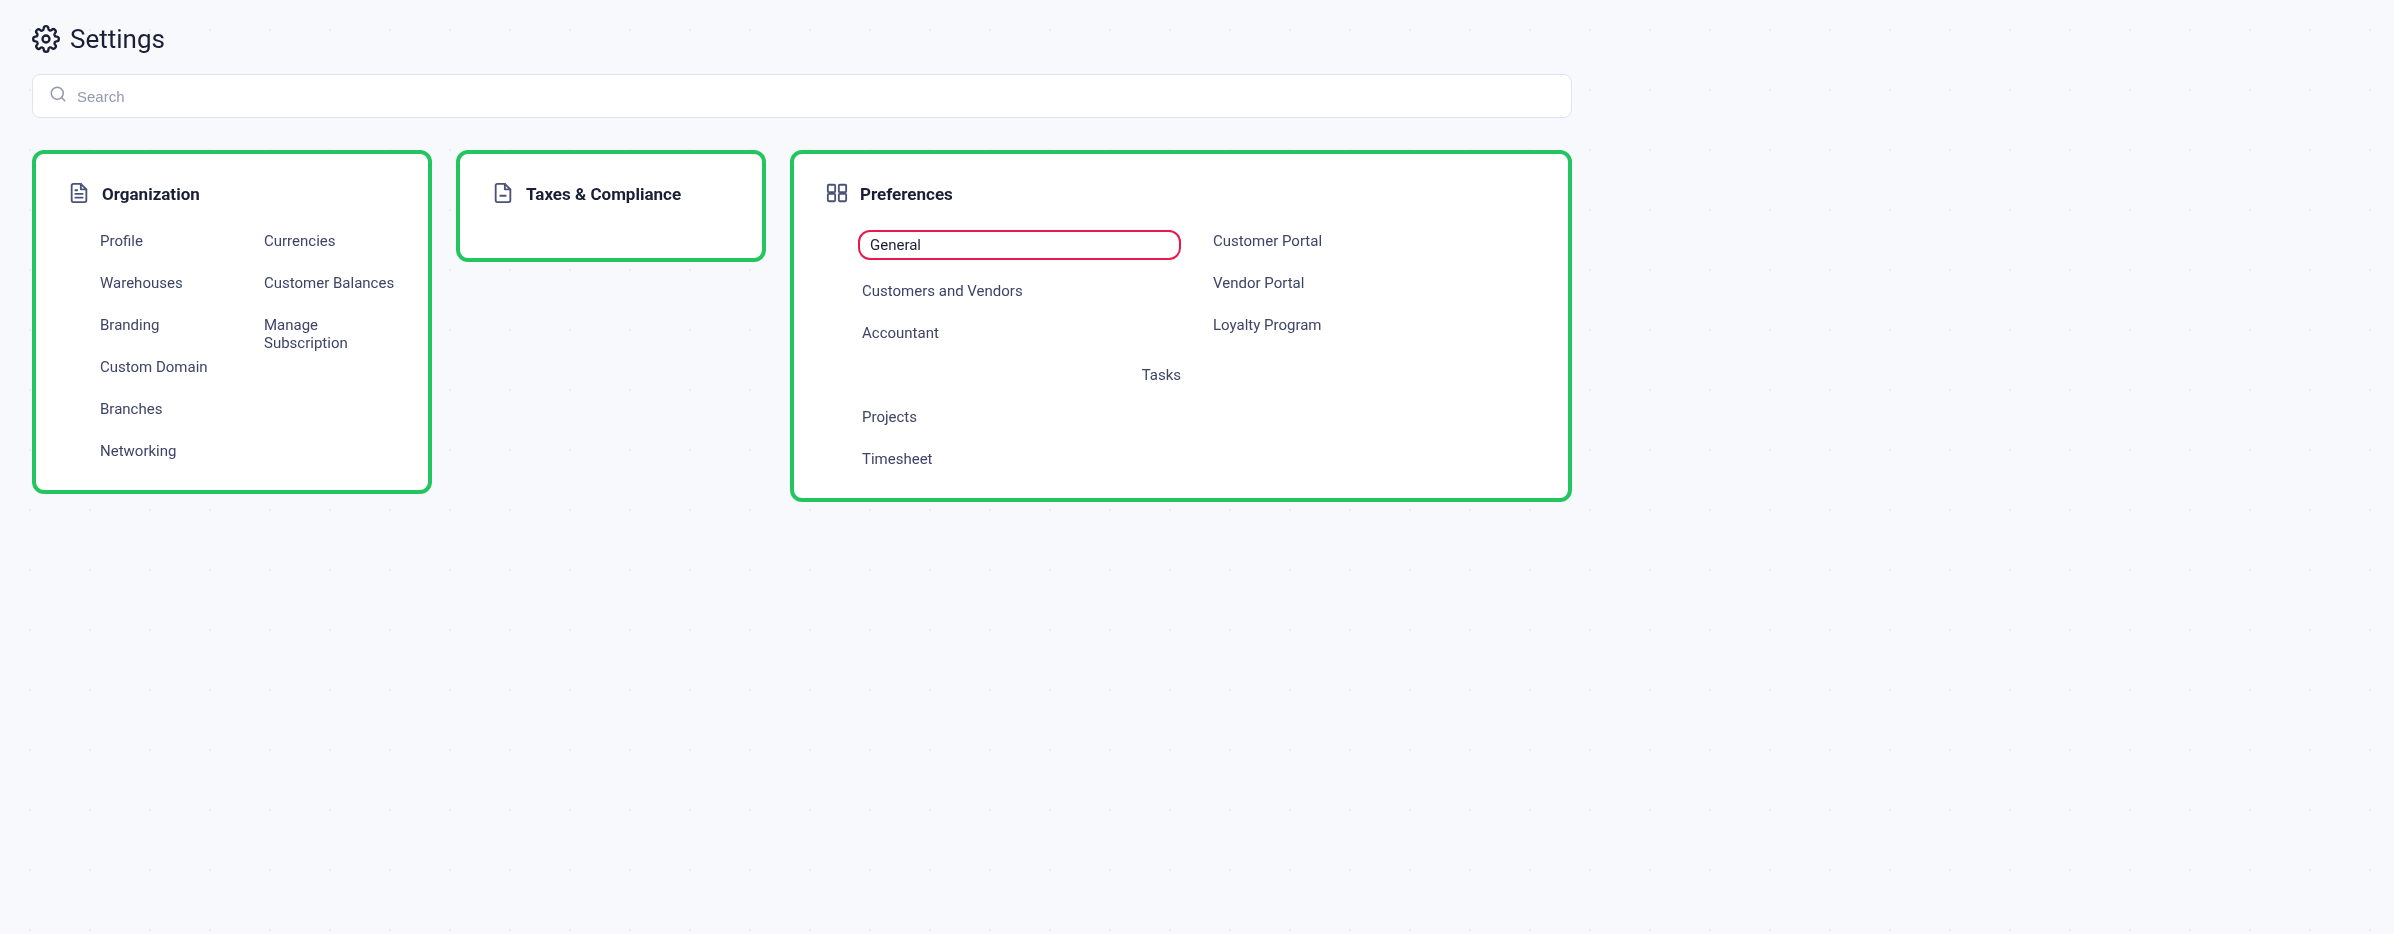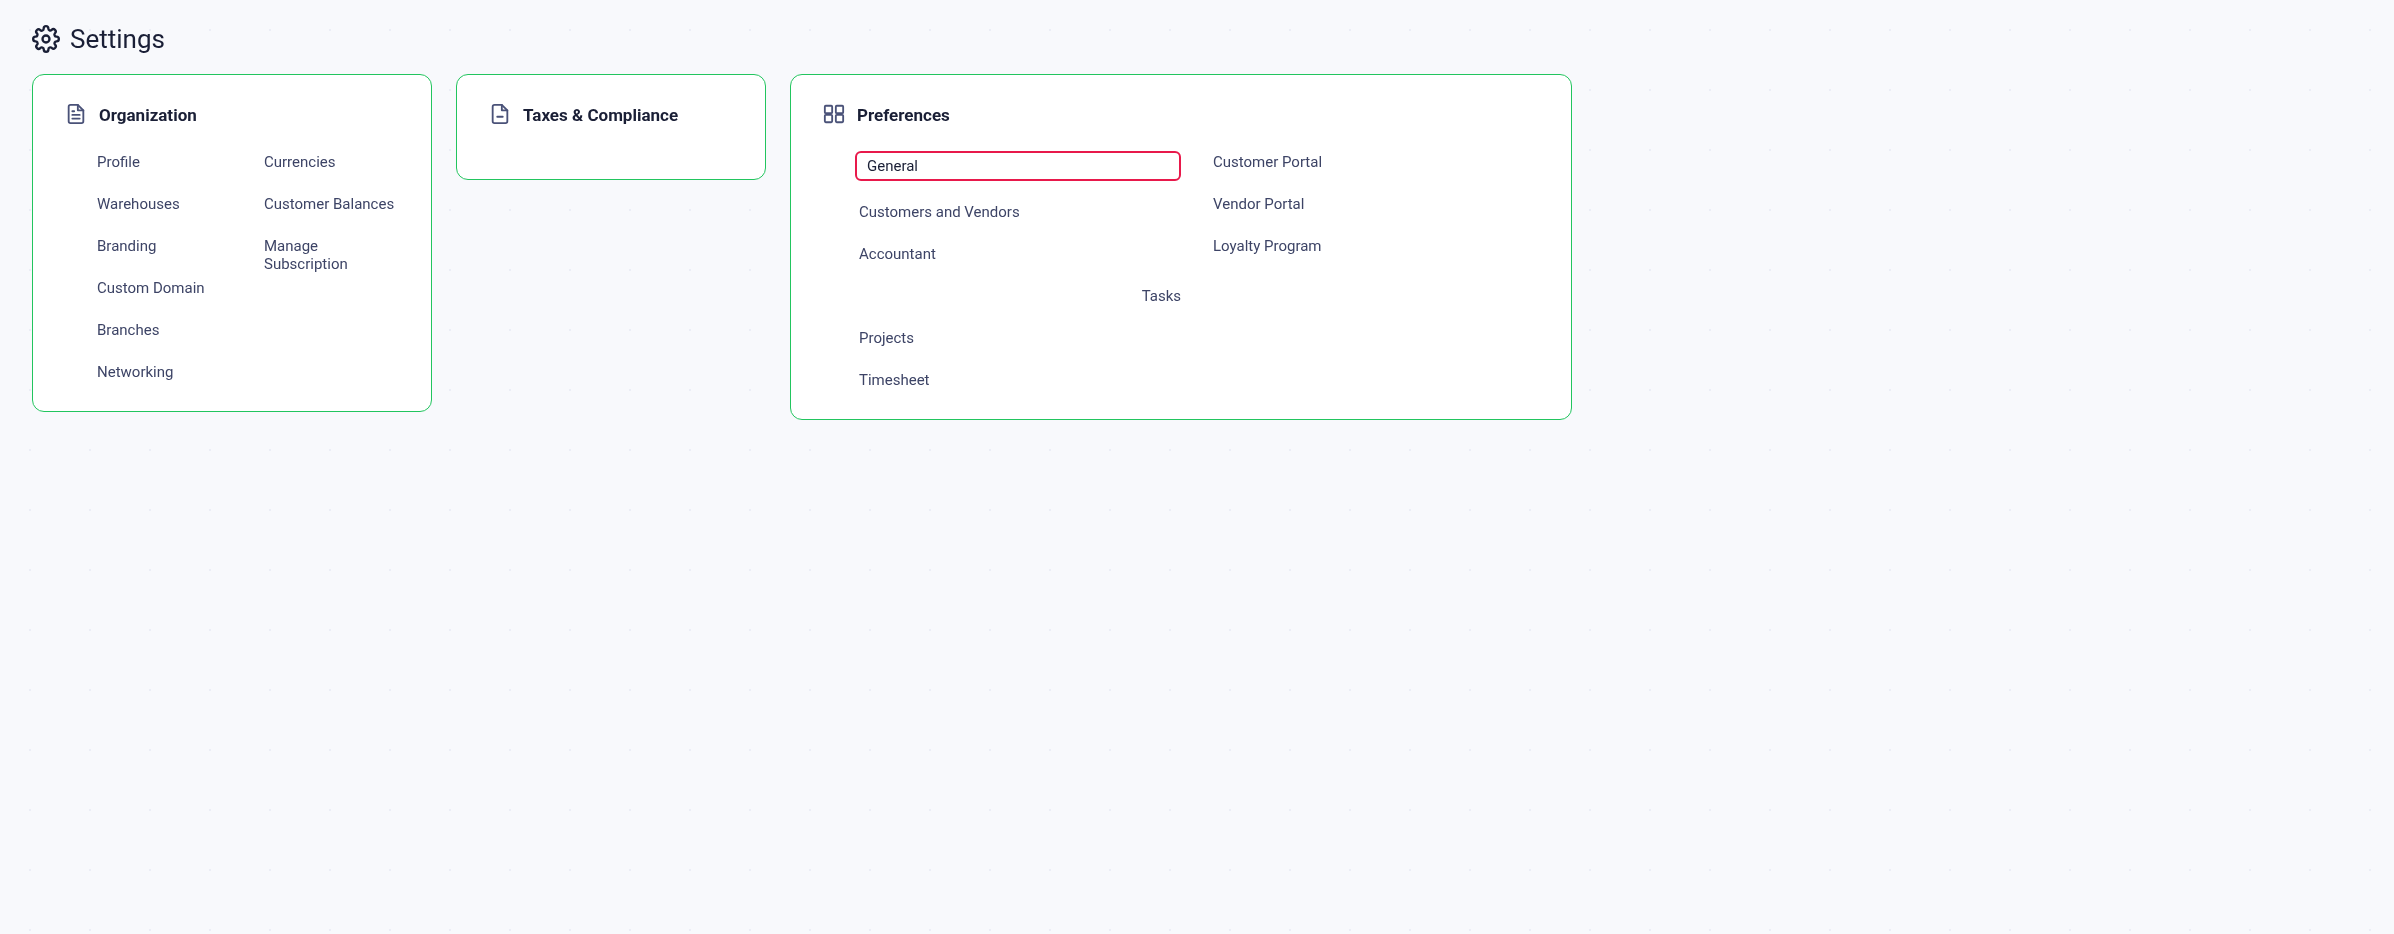--- a/index.html
+++ b/index.html
@@ -86,21 +86,21 @@
     }
 
     .cards-row {
       display: flex;
       gap: 24px;
       align-items: flex-start;
     }
 
     .card {
       background: white;
-      border: 1px solid #22c55e;
+      border: 4px solid #22c55e;
       border-radius: 12px;
       padding: 28px 32px;
       flex: 1;
     }
 
     .card-org {
       flex: 0 0 400px;
     }
 
     .card-taxes {
@@ -146,21 +146,21 @@
     .card-item {
       font-size: 15px;
       color: #3d4466;
       cursor: pointer;
       padding: 2px 0;
       margin-left: 32px;
     }
 
     .card-item.highlighted {
       border: 2px solid #e8194b;
-      border-radius: 6px;
+      border-radius: 12px;
       padding: 4px 10px;
       color: #1a1f36;
       display: inline-block;
     }
 
     .taxes-column {
       flex-direction: column;
       gap: 20px;
     }
 
@@ -184,20 +184,29 @@
   <div class="page-header">
     <span class="gear-icon">
       <svg width="28" height="28" viewBox="0 0 24 24" fill="none" stroke="currentColor" stroke-width="2" stroke-linecap="round" stroke-linejoin="round">
         <circle cx="12" cy="12" r="3"></circle>
         <path d="M19.4 15a1.65 1.65 0 0 0 .33 1.82l.06.06a2 2 0 0 1-2.83 2.83l-.06-.06a1.65 1.65 0 0 0-1.82-.33 1.65 1.65 0 0 0-1 1.51V21a2 2 0 0 1-4 0v-.09A1.65 1.65 0 0 0 9 19.4a1.65 1.65 0 0 0-1.82.33l-.06.06a2 2 0 0 1-2.83-2.83l.06-.06A1.65 1.65 0 0 0 4.68 15a1.65 1.65 0 0 0-1.51-1H3a2 2 0 0 1 0-4h.09A1.65 1.65 0 0 0 4.6 9a1.65 1.65 0 0 0-.33-1.82l-.06-.06a2 2 0 0 1 2.83-2.83l.06.06A1.65 1.65 0 0 0 9 4.68a1.65 1.65 0 0 0 1-1.51V3a2 2 0 0 1 4 0v.09a1.65 1.65 0 0 0 1 1.51 1.65 1.65 0 0 0 1.82-.33l.06-.06a2 2 0 0 1 2.83 2.83l-.06.06A1.65 1.65 0 0 0 19.4 9a1.65 1.65 0 0 0 1.51 1H21a2 2 0 0 1 0 4h-.09a1.65 1.65 0 0 0-1.51 1z"></path>
       </svg>
     </span>
     <h1 class="page-title">Settings</h1>
   </div>
 
+  <div class="search-bar-wrapper">
+    <span class="search-icon">
+      <svg width="18" height="18" viewBox="0 0 24 24" fill="none" stroke="currentColor" stroke-width="2" stroke-linecap="round" stroke-linejoin="round">
+        <circle cx="11" cy="11" r="8"></circle>
+        <line x1="21" y1="21" x2="16.65" y2="16.65"></line>
+      </svg>
+    </span>
+    <input class="search-input" type="text" placeholder="Search" style="">
+  </div>
 
   <div class="cards-row">
 
     <div class="card card-org">
       <div class="card-header">
         <span class="card-icon">
           <svg width="22" height="22" viewBox="0 0 24 24" fill="none" stroke="currentColor" stroke-width="2" stroke-linecap="round" stroke-linejoin="round">
             <path d="M14 2H6a2 2 0 0 0-2 2v16a2 2 0 0 0 2 2h12a2 2 0 0 0 2-2V8z"></path>
             <polyline points="14 2 14 8 20 8"></polyline>
             <line x1="16" y1="13" x2="8" y2="13"></line>

